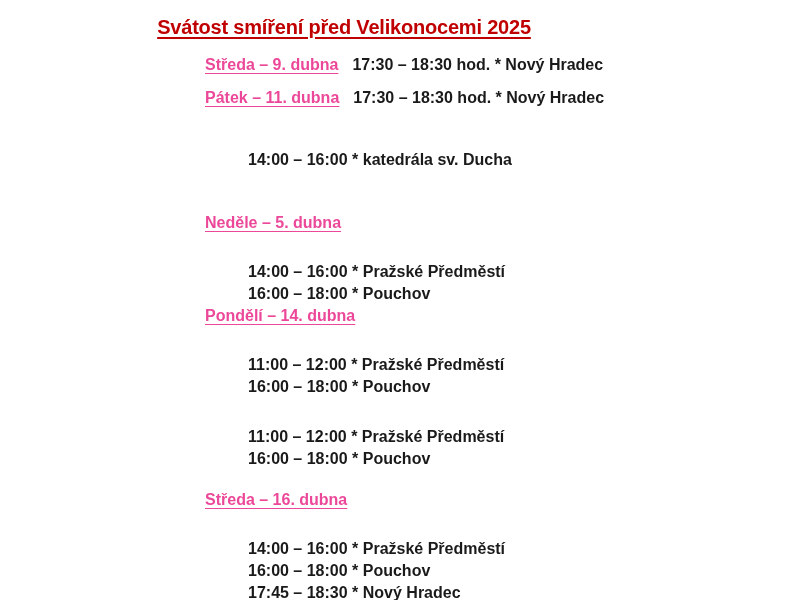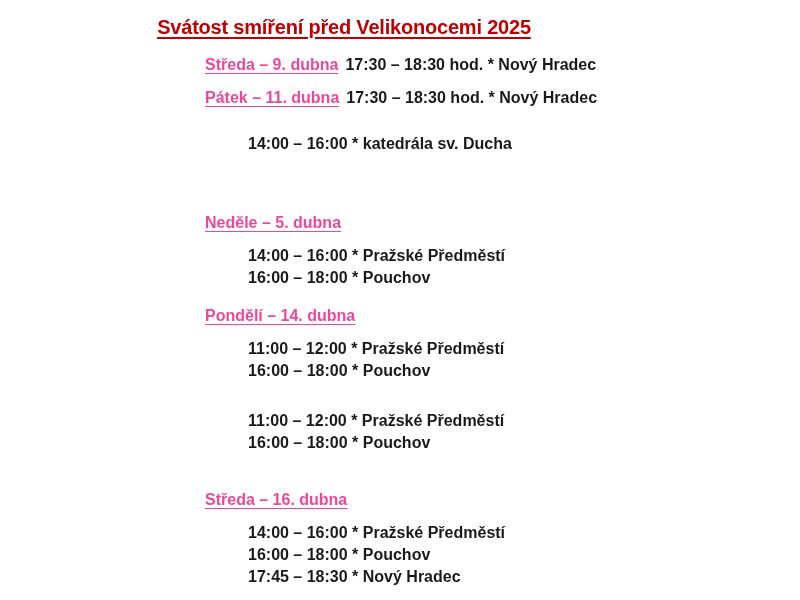--- a/index.html
+++ b/index.html
@@ -30,23 +30,23 @@
   .day-line { line-height: 20px; white-space: nowrap; }
   .day-heading {
     color: #ec4899;
     font-size: 16px;
     text-decoration: underline;
     text-underline-offset: 3px;
   }
   .inline-schedule {
     color: #1a1a1a;
     font-size: 16px;
-    margin-left: 7px;
+    margin-left: 14px;
   }
-  .time-list { margin: 12px 0 0 43px; }
+  .time-list { margin: 28px 0 0 43px; }
   .time-line {
     color: #1a1a1a;
     font-size: 16px;
     line-height: 22px;
     white-space: nowrap;
   }
   .s0 { top: 55px; }
   .s1 { top: 88px; }
   .s2 { top: 121px; }
   .s3 { top: 213px; }

